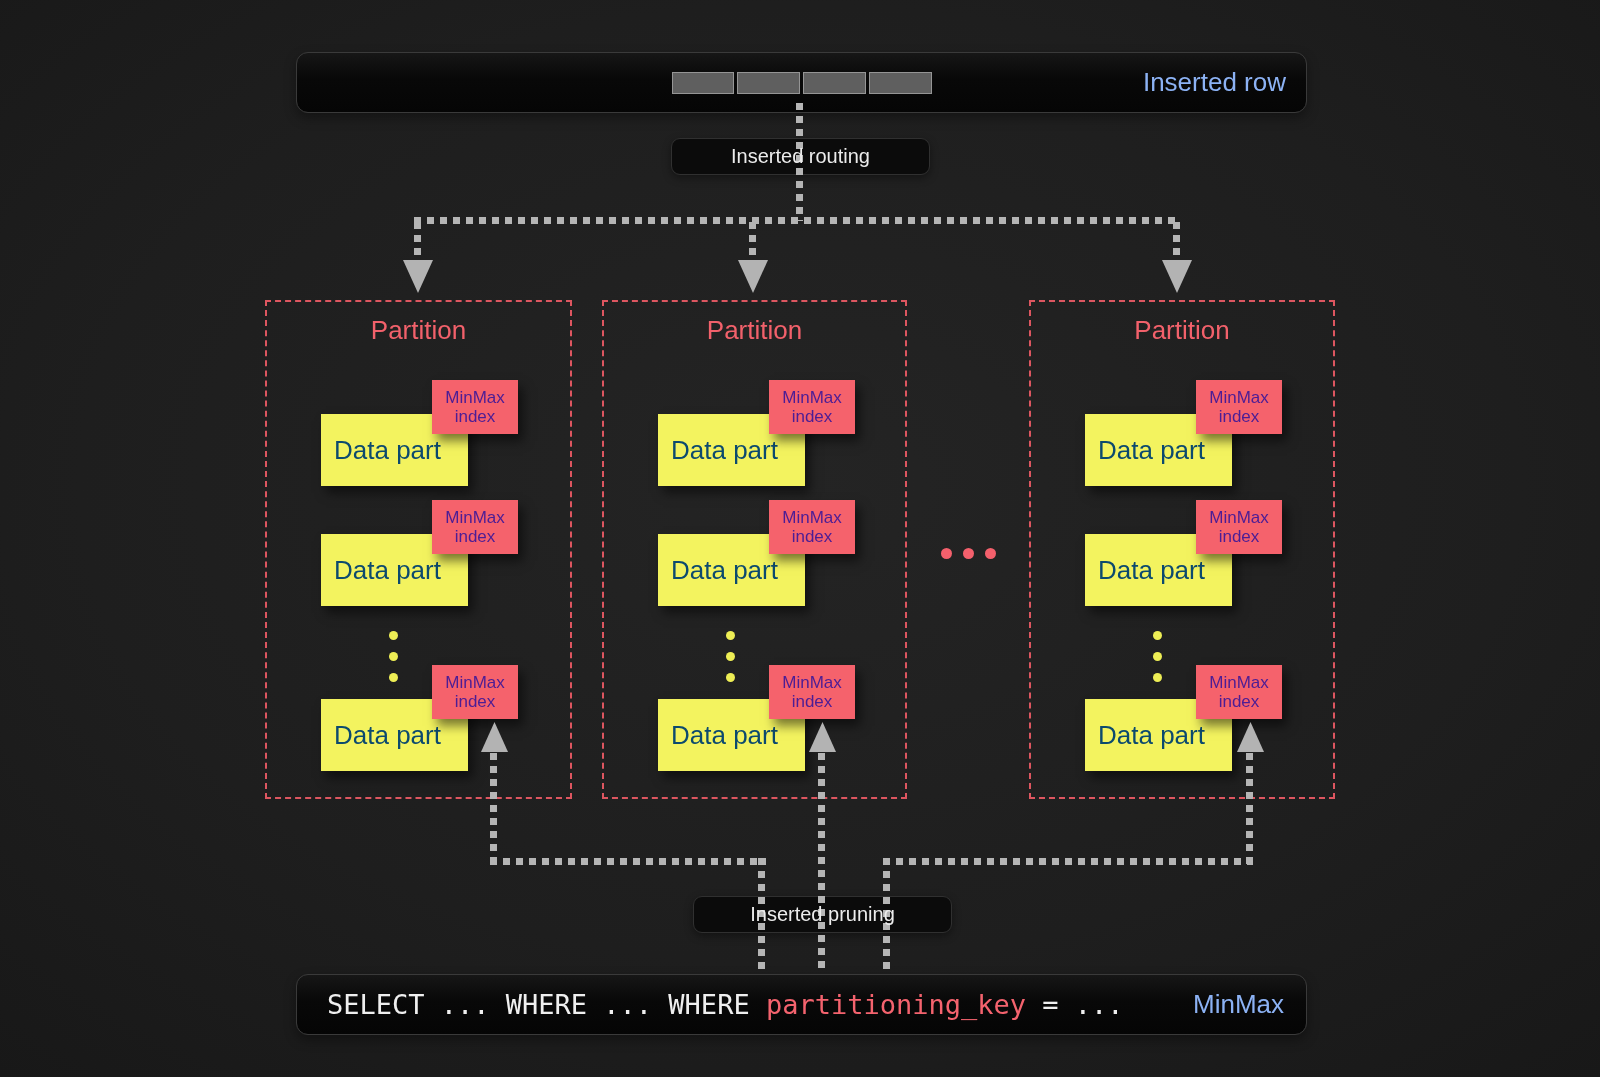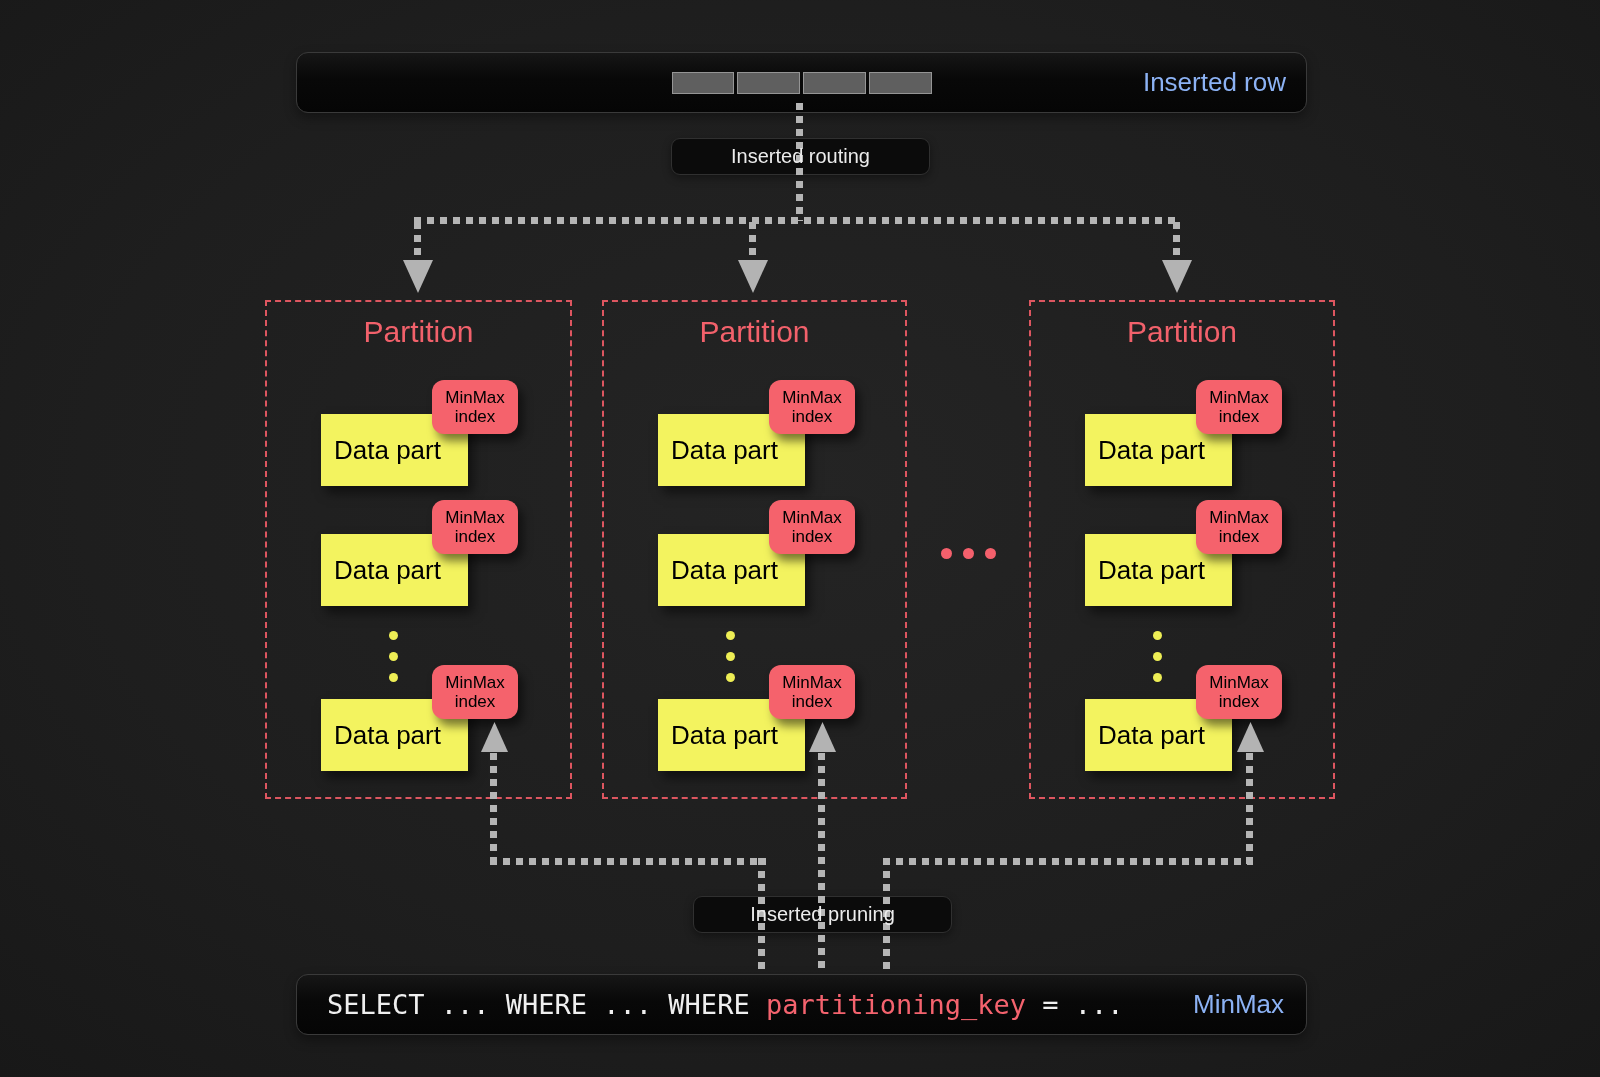--- a/index.html
+++ b/index.html
@@ -35,27 +35,27 @@
     clip-path:polygon(50% 0,100% 100%,0 100%);}
   
   .pill{position:absolute;width:259px;height:37px;box-sizing:border-box;text-align:center;
     background:#0b0b0b;border:1px solid #303030;border-radius:9px;
     box-shadow:0 3px 8px rgba(0,0,0,.4);}
   .pill span{position:relative;z-index:3;color:#ececec;font-size:20px;line-height:34px;}
   
   .partition{position:absolute;top:300px;height:499px;box-sizing:border-box;
     border:2px dashed #dd5660;}
   .partition-title{position:absolute;top:13px;width:100%;text-align:center;
-    color:#f2616b;font-size:30px;}
+    color:#f2616b;font-size:26px;}
   .dp{position:absolute;left:54px;width:147px;height:72px;background:#f3f35f;
     display:flex;align-items:center;padding-left:13px;box-sizing:border-box;
-    font-size:26px;color:#000000;box-shadow:5px 7px 10px rgba(0,0,0,.5);}
+    font-size:26px;color:#0c4a6e;box-shadow:5px 7px 10px rgba(0,0,0,.5);}
   .tag{position:absolute;left:165px;width:86px;height:54px;background:#f5626c;
     display:flex;align-items:center;justify-content:center;text-align:center;
-    font-size:17px;line-height:1.12;color:#000000;box-shadow:5px 7px 10px rgba(0,0,0,.5);border-radius:12px;}
+    font-size:17px;line-height:1.12;color:#4c1d95;box-shadow:5px 7px 10px rgba(0,0,0,.5);}
   .dp1{top:112px;} .tag1{top:78px;}
   .dp2{top:232px;} .tag2{top:198px;}
   .dp3{top:397px;} .tag3{top:363px;}
   .ydot{position:absolute;left:122px;width:9px;height:9px;border-radius:50%;background:#eeee55;}
   .yd1{top:329px;} .yd2{top:350px;} .yd3{top:371px;}
   .rdot{position:absolute;top:548px;width:11px;height:11px;border-radius:50%;background:#f4606c;}
 </style>
 </head>
 <body>
 

